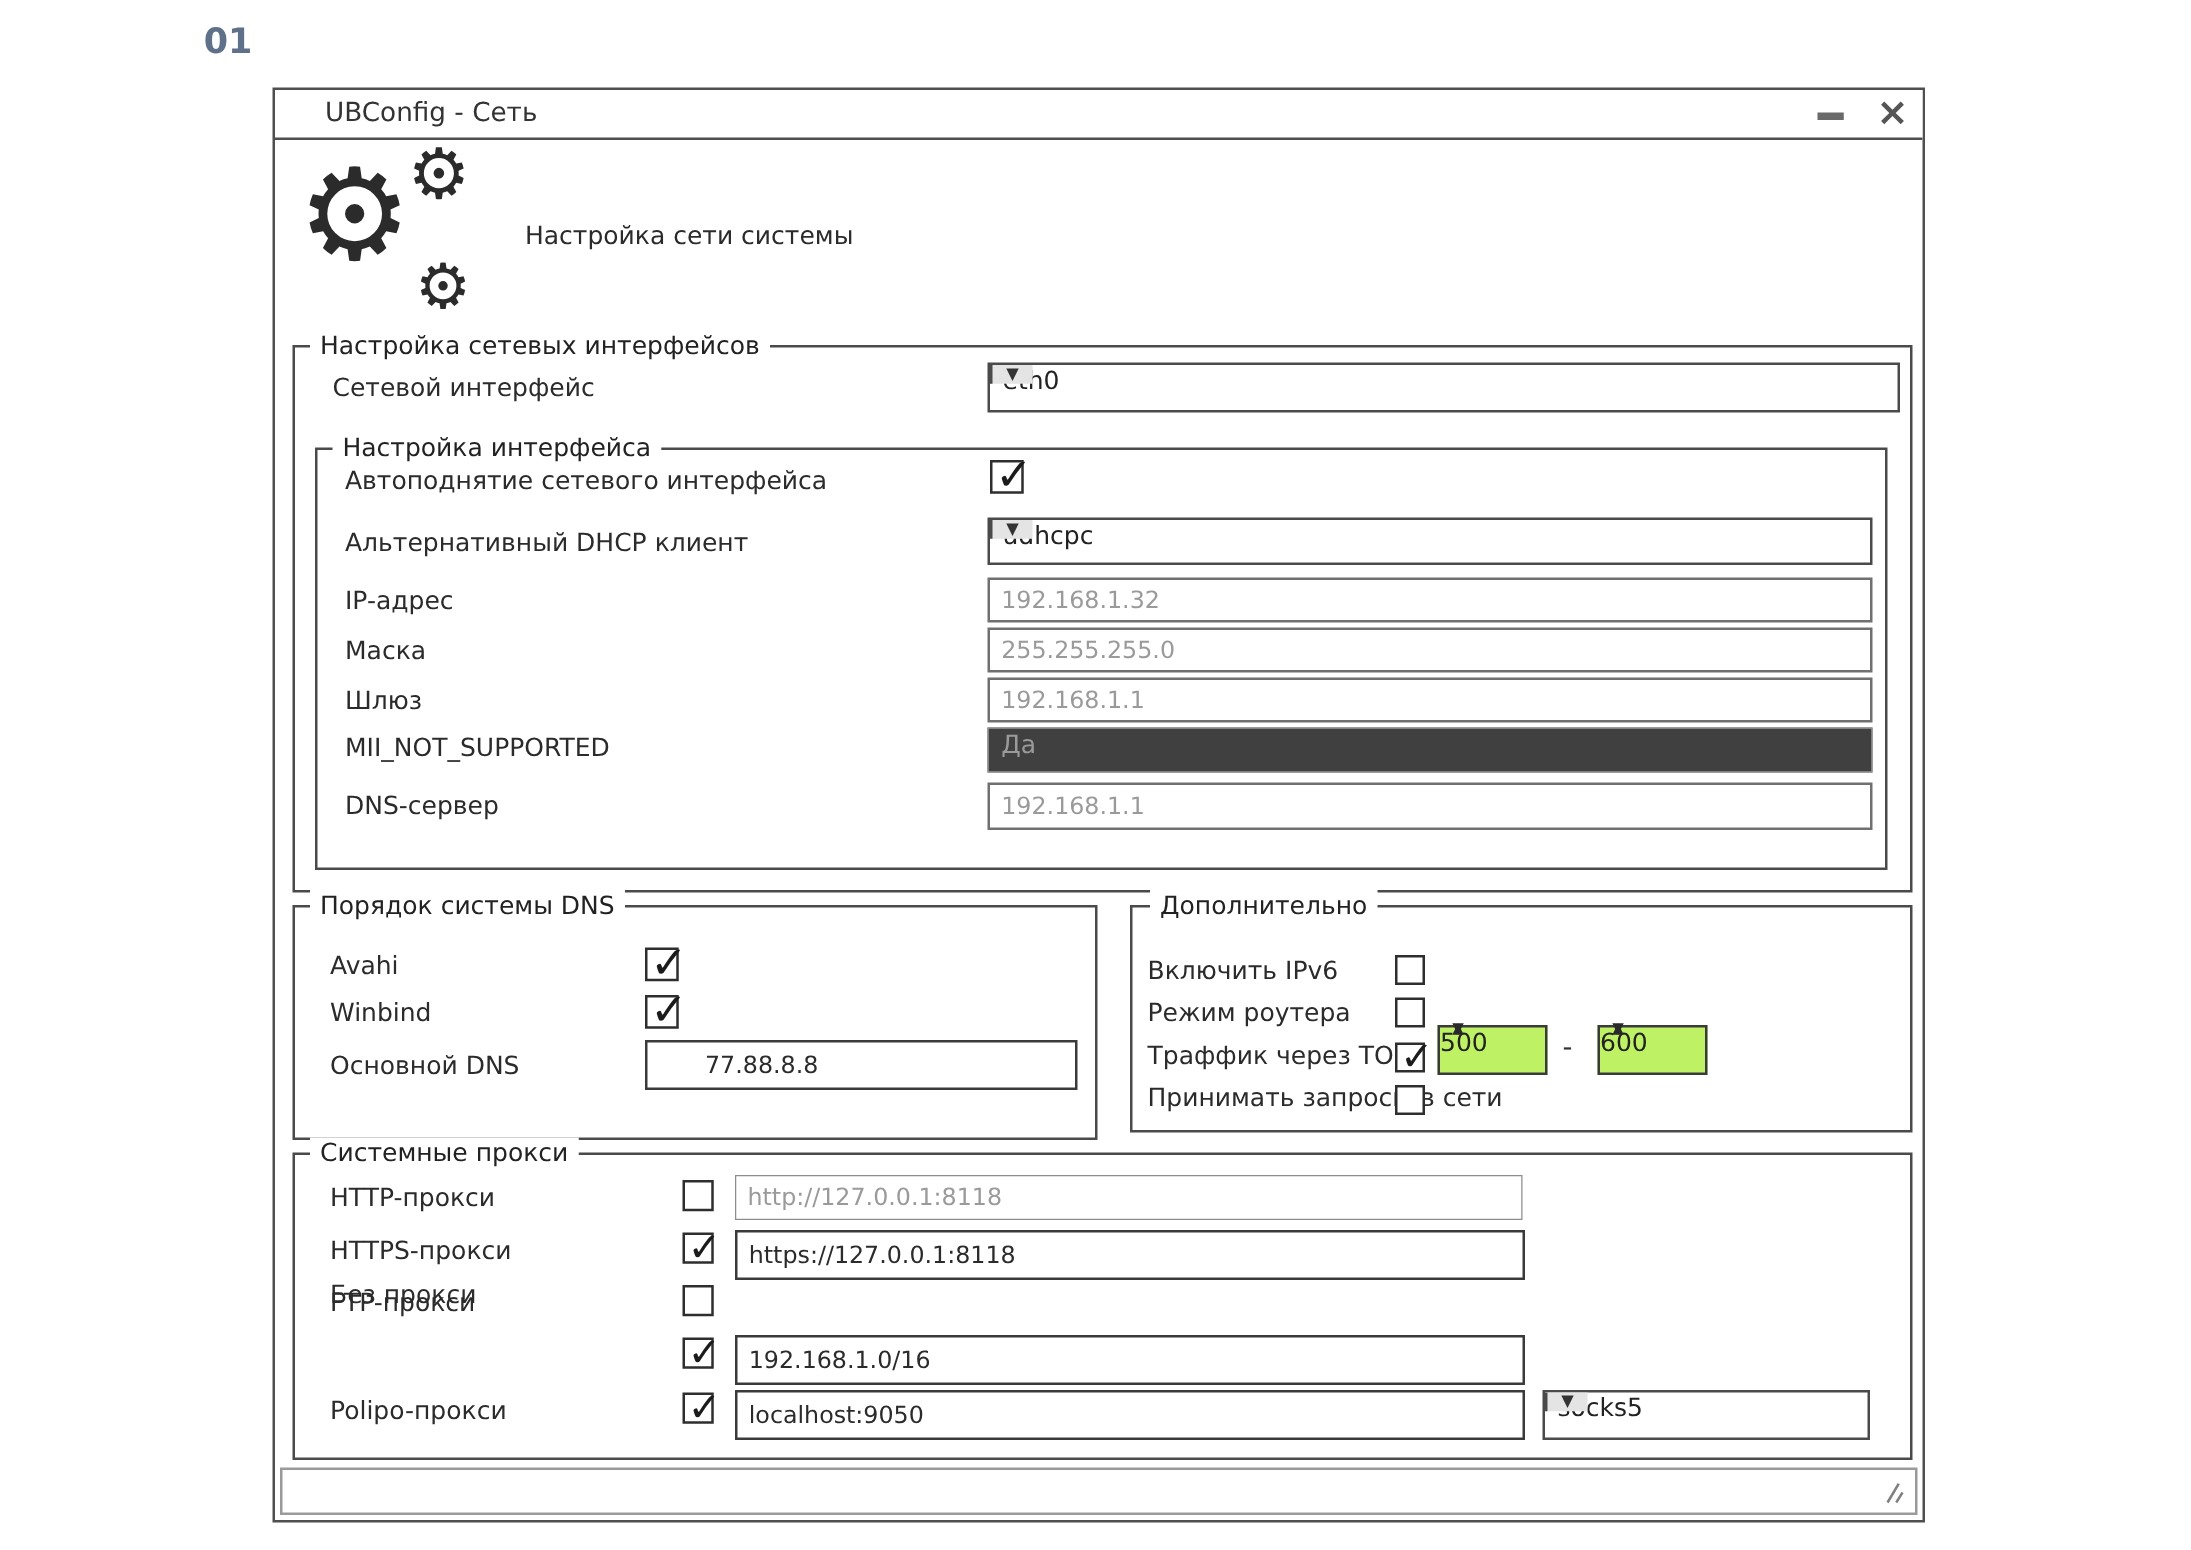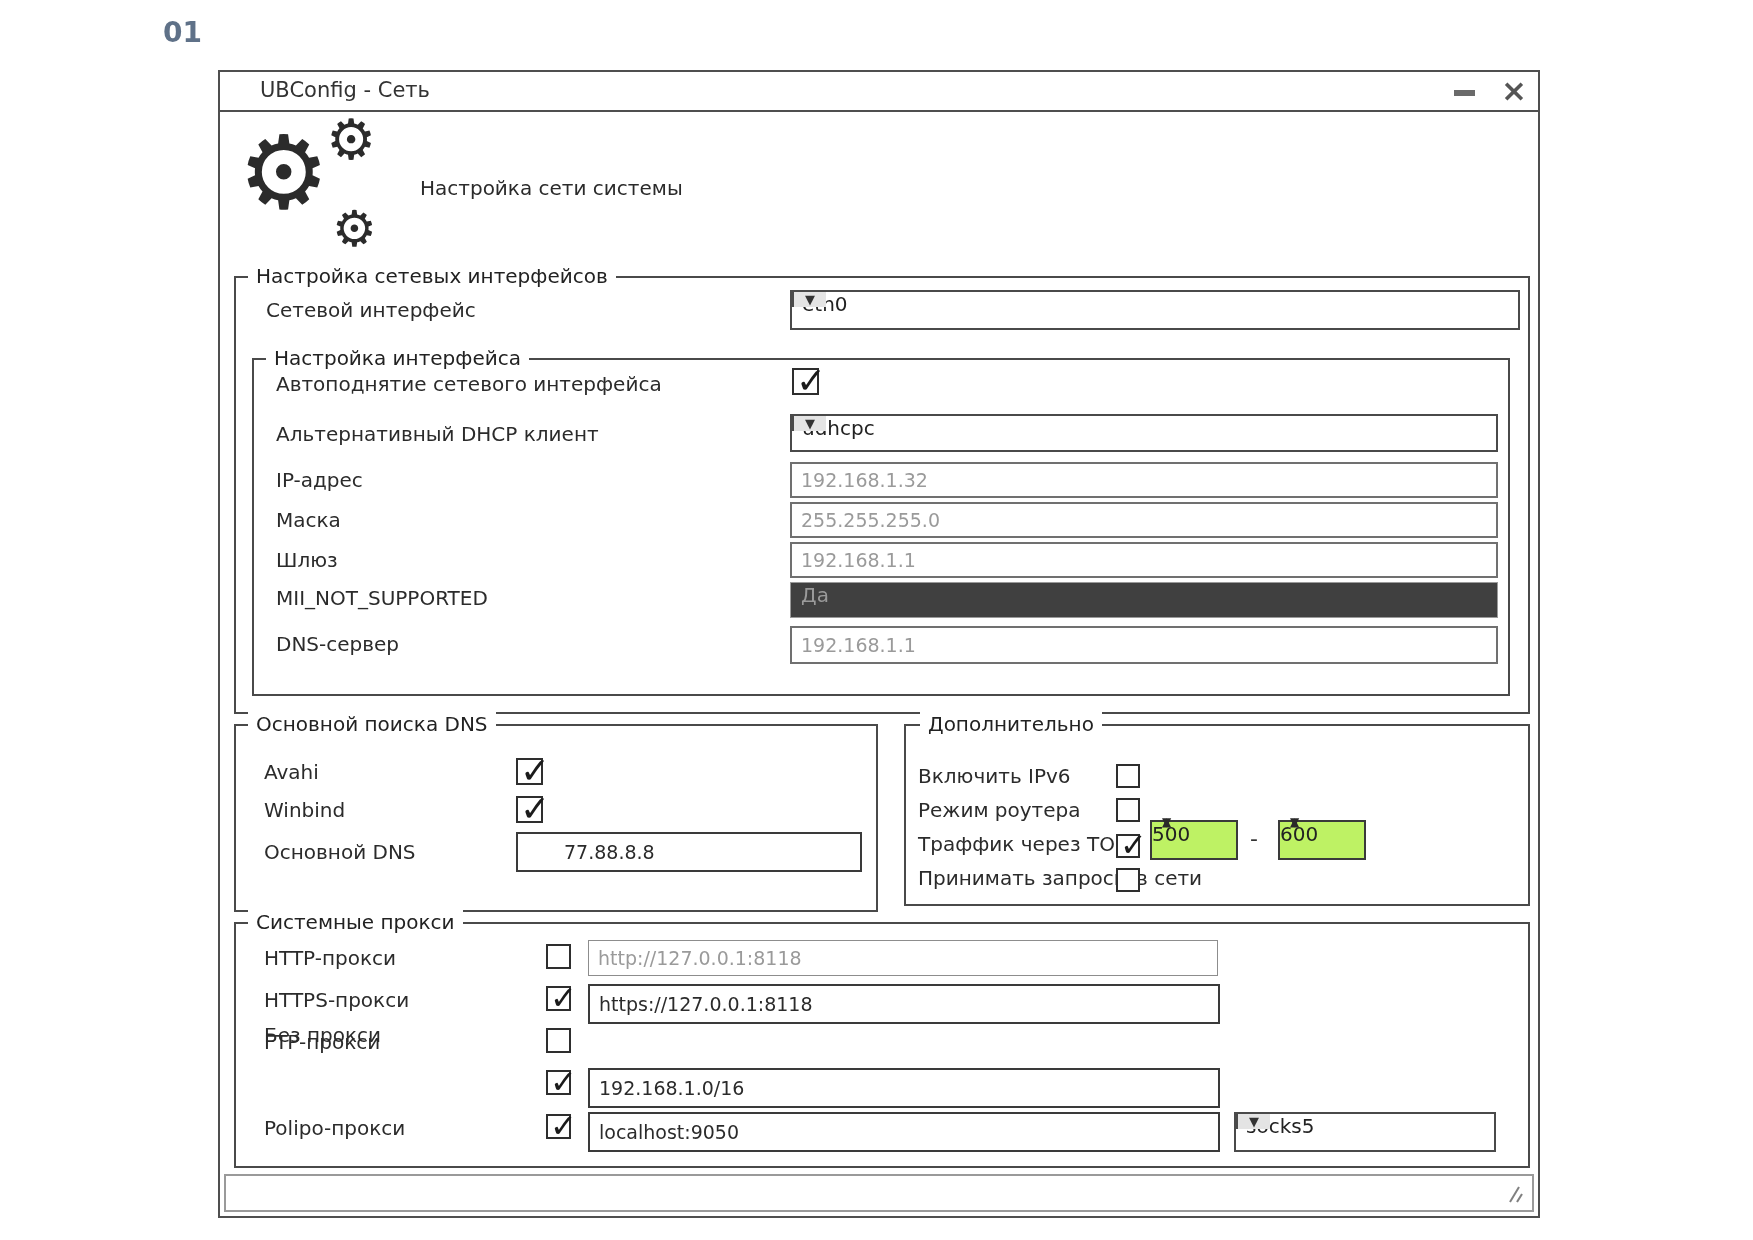--- a/index.html
+++ b/index.html
@@ -183,21 +183,21 @@
     <span id="lbl-mii" class="lbl">MII_NOT_SUPPORTED</span>
     <div id="combo-mii" class="combo disabled">
       <span class="combo-text">Да</span>
       <span class="combo-btn"></span>
     </div>
 
     <span id="lbl-dns" class="lbl">DNS-сервер</span>
     <input id="in-dns" class="field mid" placeholder="192.168.1.1" style="">
 
     <div id="g3" class="group"></div>
-    <span id="g3-legend" class="legend">Основной поиска DNS</span>
+    <span id="g3-legend" class="legend">Порядок системы DNS</span>
 
     <span id="lbl-avahi" class="lbl">Avahi</span>
     <div id="cb-avahi" class="cb">
       <span class="check">✓</span>
     </div>
 
     <span id="lbl-winbind" class="lbl">Winbind</span>
     <div id="cb-winbind" class="cb">
       <span class="check">✓</span>
     </div>

